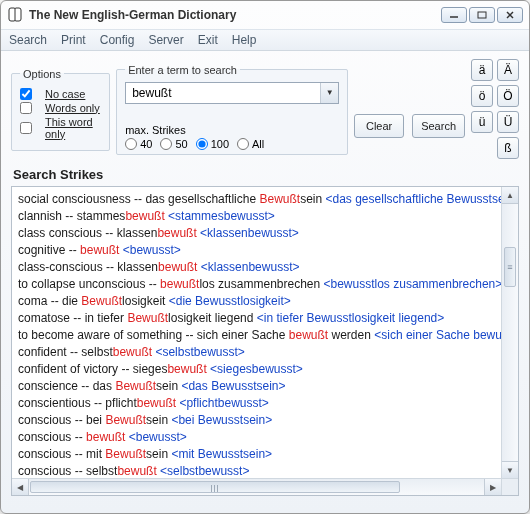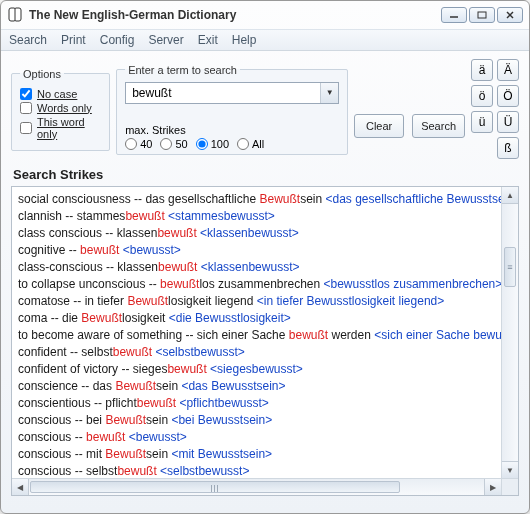--- a/index.html
+++ b/index.html
@@ -12,21 +12,21 @@
 .titlebar-btn { width: 26px; height: 16px; border: 1px solid #8a9db3; border-radius: 3px; background: linear-gradient(#f7fafd,#dce6f2); display: flex; align-items: center; justify-content: center; font-size: 10px; color: #2a3a4a; }
 .menubar { height: 22px; display: flex; align-items: center; padding: 0 8px; gap: 14px; background: linear-gradient(#f6f9fc,#eaeff5); border-top: 1px solid #dde4ec; border-bottom: 1px solid #d0d8e0; color: #4a5a6a; font-size: 12px; }
 .menubar span { cursor: default; }
 .content { padding: 8px 10px 10px 10px; }
 .toprow { display: flex; gap: 6px; align-items: center; }
 fieldset { border: 1px solid #c9d3de; border-radius: 2px; padding: 6px 8px 8px 8px; background: #f3f6fa; }
 fieldset legend { font-size: 11px; color: #333; padding: 0 3px; }
 .options { width: 112px; }
 .chk { display: flex; align-items: center; gap: 5px; margin: 2px 0; font-size: 11px; color: #222; }
 .chk input { width: 12px; height: 12px; }
-.chk span { text-decoration: underline; }
+.chk span { text-decoration: underline; margin-left: 8px; }
 .searchbox { width: 232px; padding: 6px 8px 4px 8px; }
 .combo { display: flex; border: 1px solid #9aa8b8; background: #fff; height: 22px; align-items: center; }
 .combo input { border: none; flex: 1; padding: 0 6px; font-size: 12px; outline: none; }
 .combo-btn { width: 18px; height: 20px; border-left: 1px solid #c3ccd6; background: linear-gradient(#f4f7fb,#dde5ee); display: flex; align-items: center; justify-content: center; font-size: 8px; color: #333; }
 .strikes { margin-top: 20px; font-size: 11px; }
 .radios { display: flex; gap: 8px; margin-top: 2px; }
 .rad { display: flex; align-items: center; gap: 3px; }
 .rad input { width: 12px; height: 12px; }
 .actionbtns { display: flex; gap: 8px; align-self: flex-end; margin-bottom: 6px; }
 .btn { min-width: 50px; height: 24px; border: 1px solid #9aa8b8; border-radius: 3px; background: linear-gradient(#fdfefe,#e7edf4); font-size: 11px; color: #222; padding: 0 8px; }
@@ -172,22 +172,22 @@
     <div class="results-label">Search Strikes</div>
 
     <div class="results-wrap">
       <div class="results" id="results">
           <div>social consciousness -- das gesellschaftliche <span class="hl">Bewußt</span>sein <span class="alt">&lt;das gesellschaftliche Bewusstsein&gt;</span></div>
           <div>clannish -- stammes<span class="hl">bewußt</span> <span class="alt">&lt;stammesbewusst&gt;</span></div>
           <div>class conscious -- klassen<span class="hl">bewußt</span> <span class="alt">&lt;klassenbewusst&gt;</span></div>
           <div>cognitive -- <span class="hl">bewußt</span> <span class="alt">&lt;bewusst&gt;</span></div>
           <div>class-conscious -- klassen<span class="hl">bewußt</span> <span class="alt">&lt;klassenbewusst&gt;</span></div>
           <div>to collapse unconscious -- <span class="hl">bewußt</span>los zusammenbrechen <span class="alt">&lt;bewusstlos zusammenbrechen&gt;</span></div>
+          <div>coma -- die <span class="hl">Bewußt</span>losigkeit <span class="alt">&lt;die Bewusstlosigkeit&gt;</span></div>
           <div>comatose -- in tiefer <span class="hl">Bewußt</span>losigkeit liegend <span class="alt">&lt;in tiefer Bewusstlosigkeit liegend&gt;</span></div>
-          <div>coma -- die <span class="hl">Bewußt</span>losigkeit <span class="alt">&lt;die Bewusstlosigkeit&gt;</span></div>
           <div>to become aware of something -- sich einer Sache <span class="hl">bewußt</span> werden <span class="alt">&lt;sich einer Sache bewusst wer</span></div>
           <div>confident -- selbst<span class="hl">bewußt</span> <span class="alt">&lt;selbstbewusst&gt;</span></div>
           <div>confident of victory -- sieges<span class="hl">bewußt</span> <span class="alt">&lt;siegesbewusst&gt;</span></div>
           <div>conscience -- das <span class="hl">Bewußt</span>sein <span class="alt">&lt;das Bewusstsein&gt;</span></div>
           <div>conscientious -- pflicht<span class="hl">bewußt</span> <span class="alt">&lt;pflichtbewusst&gt;</span></div>
           <div>conscious -- bei <span class="hl">Bewußt</span>sein <span class="alt">&lt;bei Bewusstsein&gt;</span></div>
           <div>conscious -- <span class="hl">bewußt</span> <span class="alt">&lt;bewusst&gt;</span></div>
           <div>conscious -- mit <span class="hl">Bewußt</span>sein <span class="alt">&lt;mit Bewusstsein&gt;</span></div>
           <div>conscious -- selbst<span class="hl">bewußt</span> <span class="alt">&lt;selbstbewusst&gt;</span></div>
         </div>

